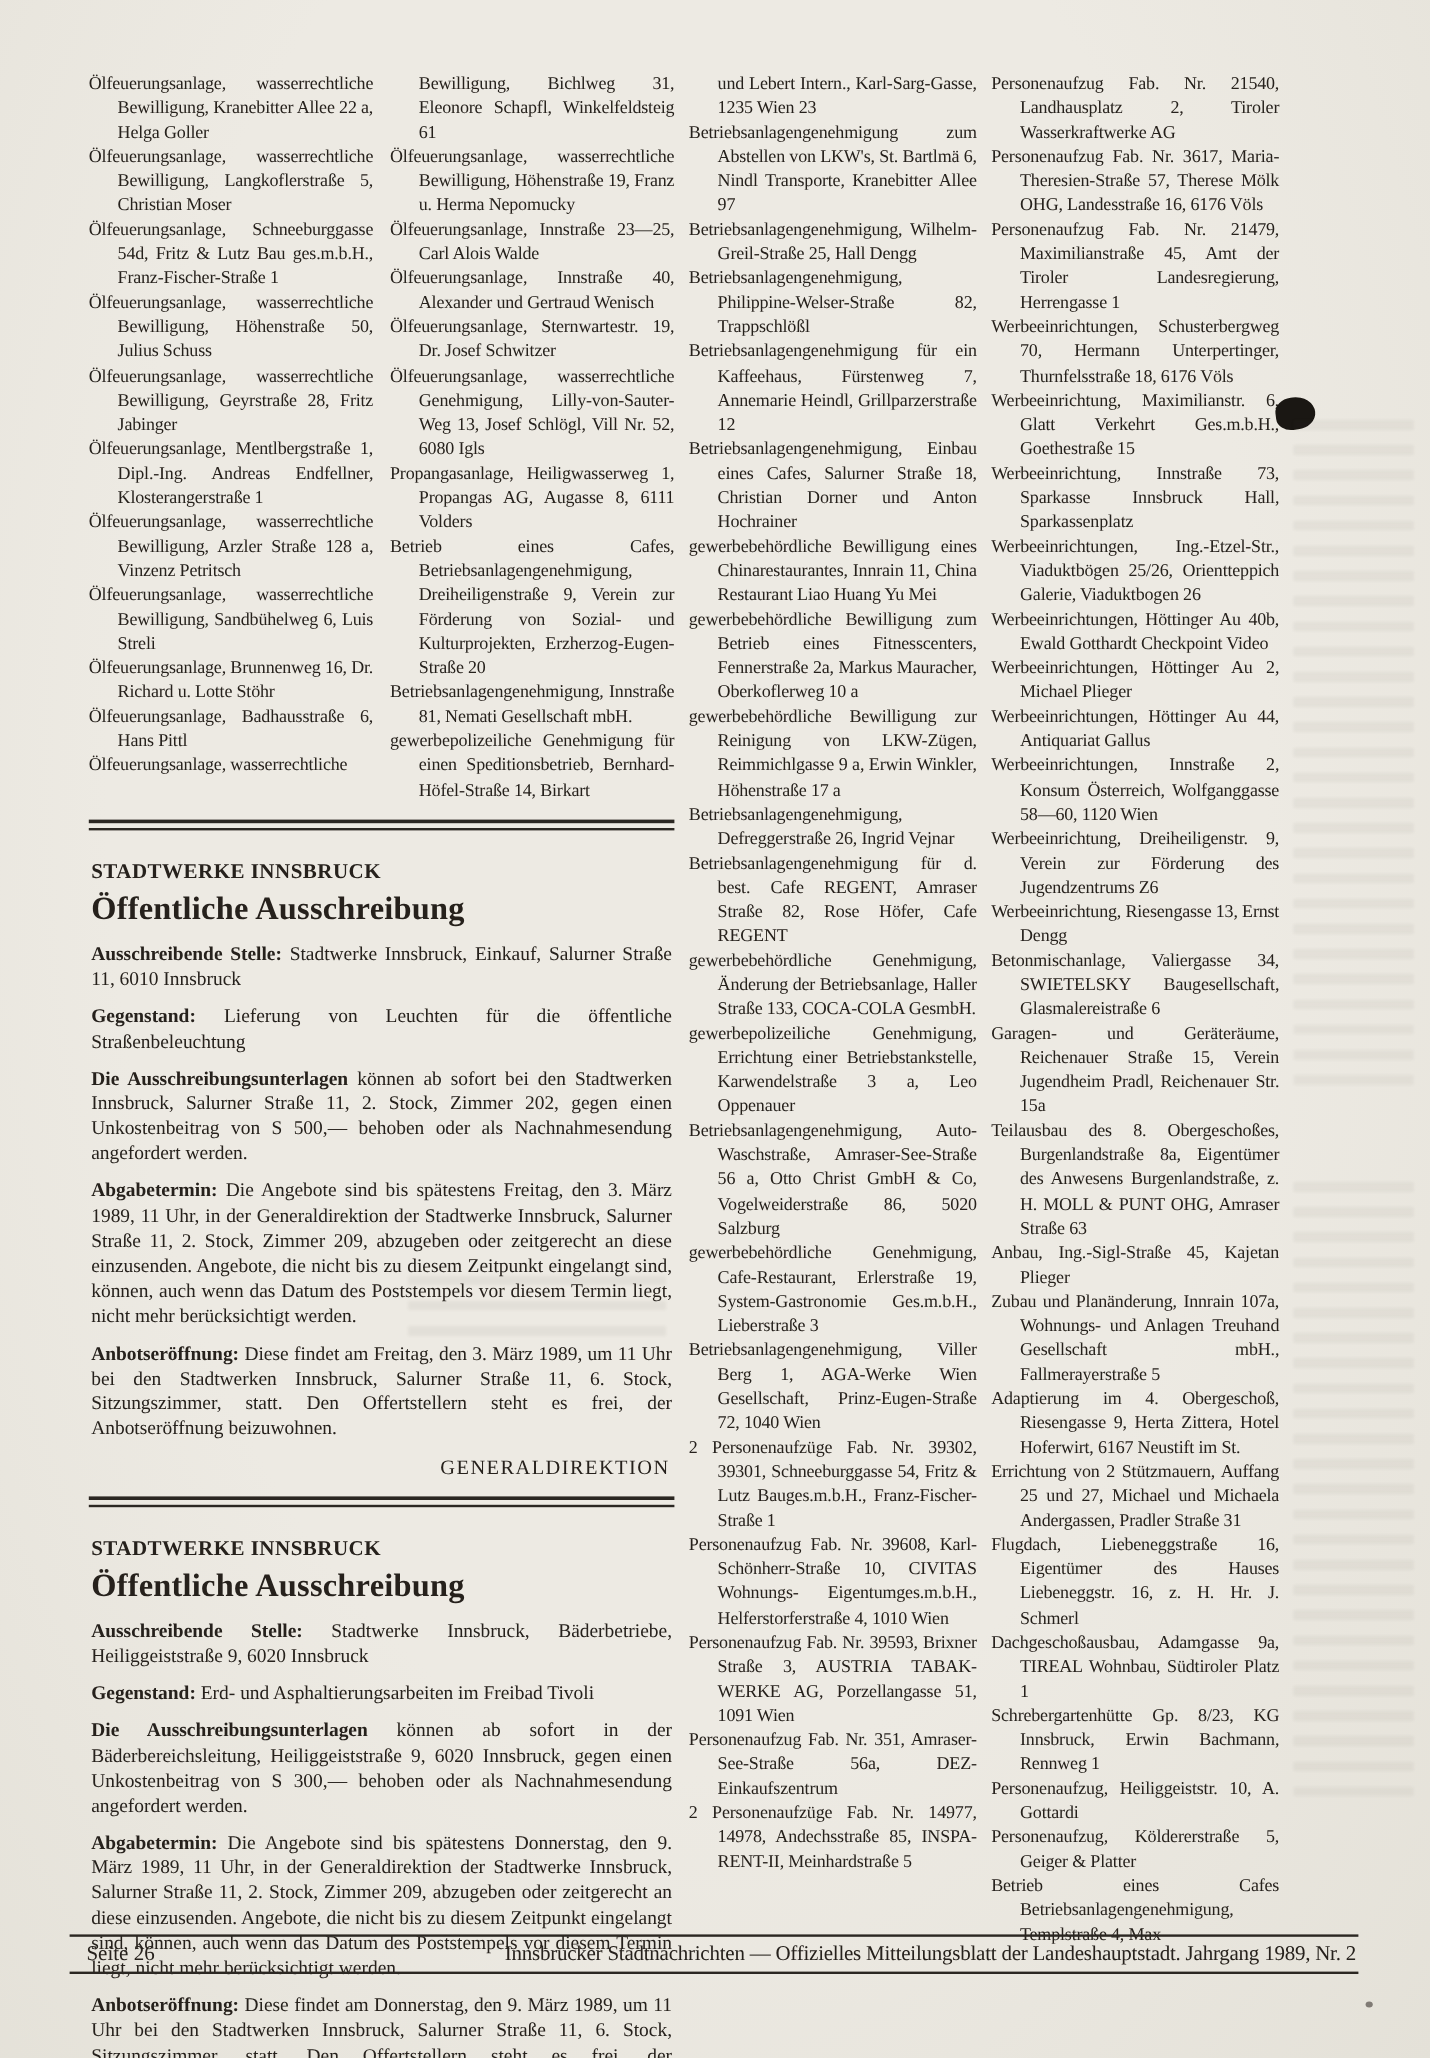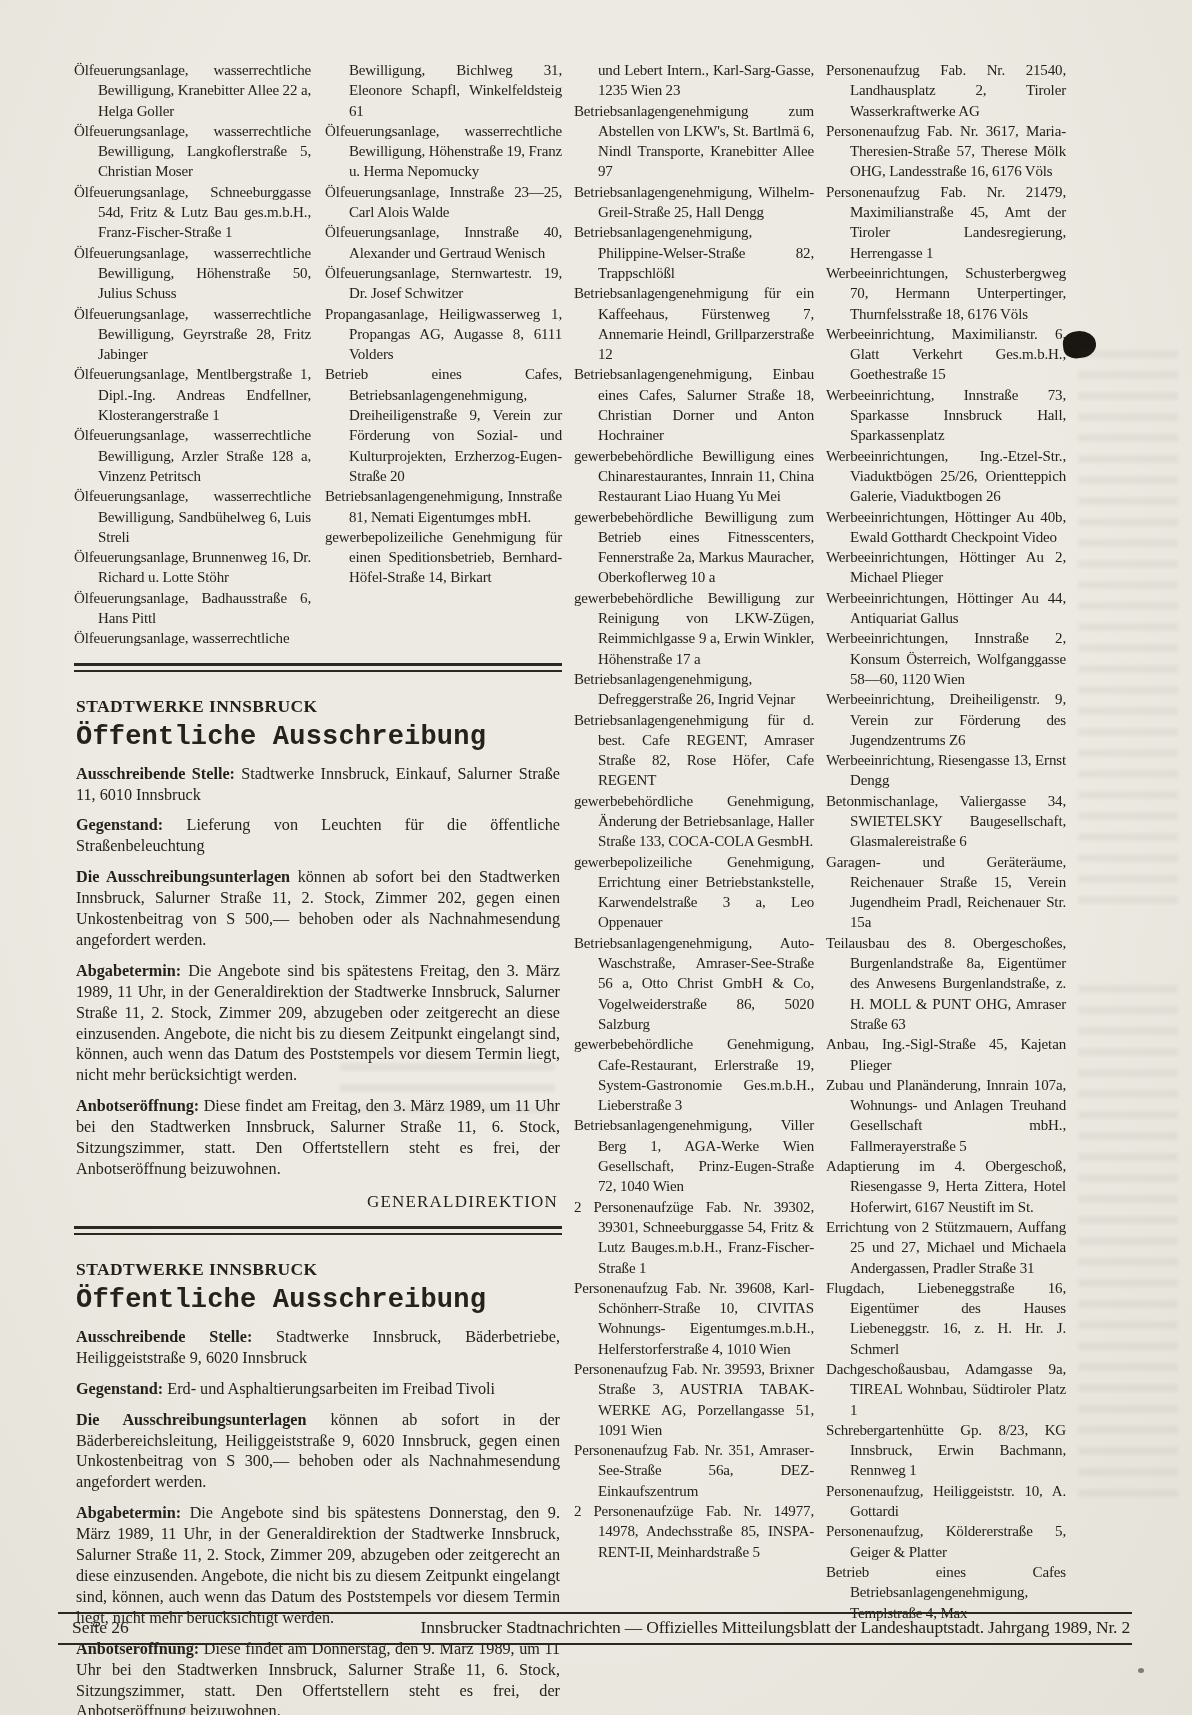--- a/index.html
+++ b/index.html
@@ -18,21 +18,21 @@
   .notice-col, .col-narrow {
     font-size:15px; line-height:20.3px; text-align:justify;
     letter-spacing:-0.15px; hyphens:auto; -webkit-hyphens:auto;
   }
   .notice { padding-left:24px; text-indent:-24px; }
   .notice.cont { text-indent:0; }
   .double-rule { border-top:3px solid #2b2722; border-bottom:2px solid #2b2722; height:9px; }
   .rule-1 { margin-top:14px; }
   .tender { padding:24px 2px 6px 2px; }
   .tender-org { font-weight:bold; font-size:17.5px; letter-spacing:0.4px; }
-  .tender-title { font-weight:bold; font-size:27px; margin:5px 0 12px 0; letter-spacing:0.2px;font-family:Liberation Mono, monospace; }
+  .tender-title { font-weight:bold; font-size:27px; margin:5px 0 12px 0; letter-spacing:0.2px; }
   .tender-para { font-size:16.2px; line-height:20.9px; text-align:justify; margin-bottom:10px; hyphens:auto; -webkit-hyphens:auto; }
   .plabel { font-weight:bold; }
   .tender-signoff { text-align:right; font-size:17px; letter-spacing:1.2px; margin:12px 2px 8px 0; }
   .footer { position:absolute; left:58px; top:1612px; width:1074px; }
   .footer-rule { border-top:2.5px solid #2b2722; }
   .footer-inner { display:flex; justify-content:space-between; align-items:center; padding:3px 2px 5px 14px; font-size:17.5px;gap:48px; }
   .footer-inner .masthead { letter-spacing:-0.2px; }
   
   .blob { position:absolute; left:1063px; top:331px; width:33px; height:27px; background:#1a1713;
           border-radius:45% 55% 50% 42%; transform:rotate(-7deg); }
@@ -67,23 +67,24 @@
             <p class="notice">Ölfeuerungsanlage, wasserrechtliche</p>
           </div>
         <div class="notice-col">
           <p class="notice cont">Bewilligung, Bichlweg 31, Eleonore Schapfl, Winkelfeldsteig 61</p>
           <div>
 
           <p class="notice">Ölfeuerungsanlage, wasserrechtliche Bewilligung, Höhenstraße 19, Franz u. Herma Nepomucky</p>
               <p class="notice">Ölfeuerungsanlage, Innstraße 23—25, Carl Alois Walde</p>
               <p class="notice">Ölfeuerungsanlage, Innstraße 40, Alexander und Gertraud Wenisch</p>
               <p class="notice">Ölfeuerungsanlage, Sternwartestr. 19, Dr. Josef Schwitzer</p>
+              <p class="notice">Ölfeuerungsanlage, wasserrechtliche Genehmigung, Lilly-von-Sauter-Weg 13, Josef Schlögl, Vill Nr. 52, 6080 Igls</p>
               <p class="notice">Propangasanlage, Heiligwasserweg 1, Propangas AG, Augasse 8, 6111 Volders</p>
               <p class="notice">Betrieb eines Cafes, Betriebsanlagengenehmigung, Dreiheiligenstraße 9, Verein zur Förderung von Sozial- und Kulturprojekten, Erzherzog-Eugen-Straße 20</p>
-              <p class="notice">Betriebsanlagengenehmigung, Innstraße 81, Nemati Eigentumges mbH.</p>
+              <p class="notice">Betriebsanlagengenehmigung, Innstraße 81, Nemati Gesellschaft mbH.</p>
               <p class="notice">gewerbepolizeiliche Genehmigung für einen Speditionsbetrieb, Bernhard-Höfel-Straße 14, Birkart</p>
             </div>
         </div>
       </div>
 
       <div class="double-rule rule-1"></div>
 
       <section class="tender">
         <h3 class="tender-org">STADTWERKE INNSBRUCK</h3>
         <h2 class="tender-title">Öffentliche Ausschreibung</h2>

